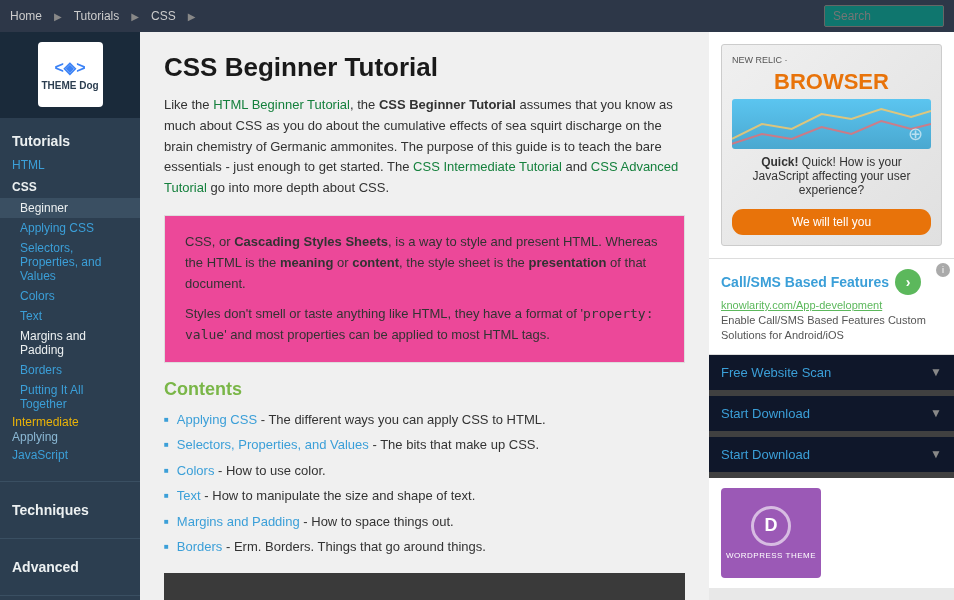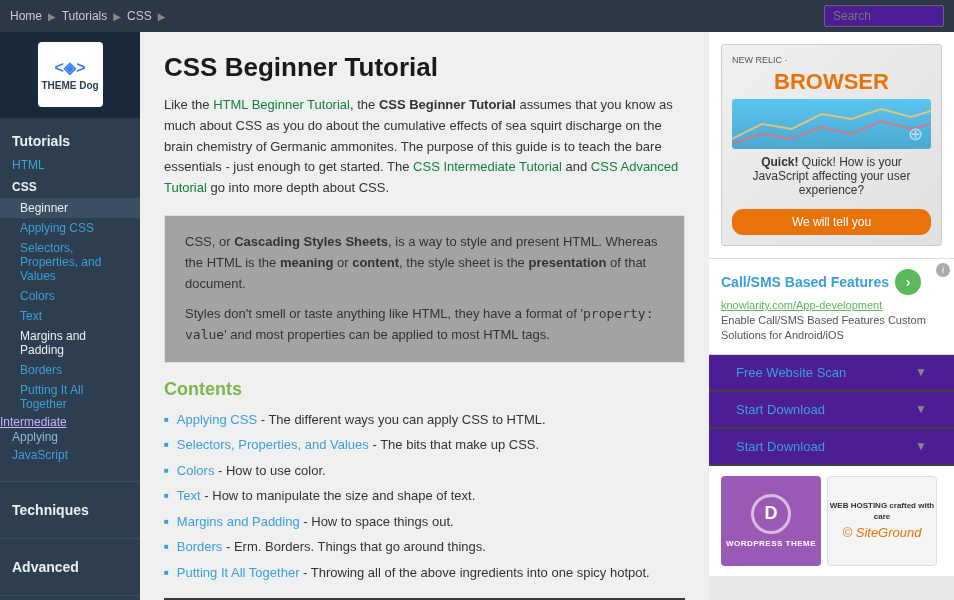--- a/index.html
+++ b/index.html
@@ -10,32 +10,32 @@
       background: #2d3748;
       height: 32px;
       display: flex;
       align-items: center;
       padding: 0 10px;
       flex-shrink: 0;
     }
     .breadcrumb {
       display: flex;
       align-items: center;
-      gap: 6px;
+      gap: 12px;
       color: #ccc;
       font-size: 12px;
       flex: 1;
     }
     .breadcrumb a {
       color: #ccc;
       text-decoration: none;
     }
     .breadcrumb-arrow { color: #888; font-size: 10px; }
     .search-box {
-      background: #4c1d95;
+      background: #0f766e;
       border: 1px solid #666;
       color: #ccc;
       padding: 3px 8px;
       font-size: 12px;
       width: 120px;
       border-radius: 2px;
     }
 
     
     .main-layout {
@@ -116,24 +116,23 @@
     }
     .sidebar-sub-item.current {
       color: #ecf0f1;
     }
     .sidebar-divider {
       height: 1px;
       background: #3a4f62;
       margin: 5px 0;
     }
     .sidebar-intermediate {
-      color: #c4b5fd;
-      font-size: 12px;
-      padding: 4px 0;
-      text-decoration: underline;
+      color: #eab308;
+      font-size: 12px;
+      padding: 4px 12px;
     }
     .sidebar-advanced {
       color: #8bb8d4;
       font-size: 12px;
       padding: 4px 12px;
     }
 
     
     .content-wrapper {
       flex: 1;
@@ -156,21 +155,21 @@
     }
     .intro-text {
       font-size: 13px;
       line-height: 1.6;
       color: #333;
       margin-bottom: 16px;
     }
     .intro-text a { color: #15803d; text-decoration: none; }
 
     .definition-box {
-      background: #a3a3a3;
+      background: #ec4899;
       border: 1px solid #ddd;
       padding: 16px 20px;
       margin-bottom: 16px;
     }
     .definition-box p {
       font-size: 13px;
       line-height: 1.6;
       margin-bottom: 10px;
     }
     .definition-box p:last-child { margin-bottom: 0; }
@@ -324,23 +323,23 @@
       margin: 4px 0 2px;
       text-decoration: underline;
     }
     .call-sms-desc {
       font-size: 11px;
       color: #555;
       line-height: 1.4;
     }
 
     .dropdown-ad {
-      padding: 10px 27px;
-      border-bottom: 2px solid #404040;
-      background: #4c1d95;
+      padding: 10px 12px;
+      border-bottom: 6px solid #404040;
+      background: #0f172a;
       cursor: pointer;
     }
     .dropdown-ad-row {
       display: flex;
       justify-content: space-between;
       align-items: center;
     }
     .dropdown-ad-label {
       color: #3b9fd8;
       font-size: 13px;
@@ -377,21 +376,21 @@
       display: flex;
       align-items: center;
       justify-content: center;
       font-size: 18px;
       font-weight: bold;
       margin-bottom: 5px;
     }
     .wp-label {
       font-size: 8px;
       text-align: right;
-      font-weight: bold;
+      font-weight: normal;
       letter-spacing: 0.5px;
     }
     .siteground-ad {
       width: 110px;
       height: 90px;
       background: #f5f5f5;
       border: 1px solid #ddd;
       border-radius: 4px;
       display: flex;
       flex-direction: column;
@@ -496,23 +495,20 @@
             </li>
           <li>
               <span><a>Text</a> - How to manipulate the size and shape of text.</span>
             </li>
           <li>
               <span><a>Margins and Padding</a> - How to space things out.</span>
             </li>
           <li>
               <span><a>Borders</a> - Erm. Borders. Things that go around things.</span>
             </li>
-          <li>
-              <span><a>Putting It All Together</a> - Throwing all of the above ingredients into one spicy hotpot.</span>
-            </li>
         </ul>
       </div>
 
       <div class="related-pages">
         
         
       </div>
     </div>
 
     <div class="right-sidebar">
@@ -562,21 +558,17 @@
           <span class="dropdown-ad-label">Start Download</span>
           <span class="dropdown-arrow">▼</span>
         </div>
       </div>
 
       <div class="bottom-ads">
         <div class="wp-theme-ad">
           <div class="wp-icon">D</div>
           <div class="wp-label">WORDPRESS THEME</div>
         </div>
-        <div class="siteground-ad">
-          <div class="siteground-title">WEB HOSTING crafted with care</div>
-          <div class="siteground-logo">© SiteGround</div>
-        </div>
       </div>
 
     </div>
   </div>
 </div>
 
 </body></html>

